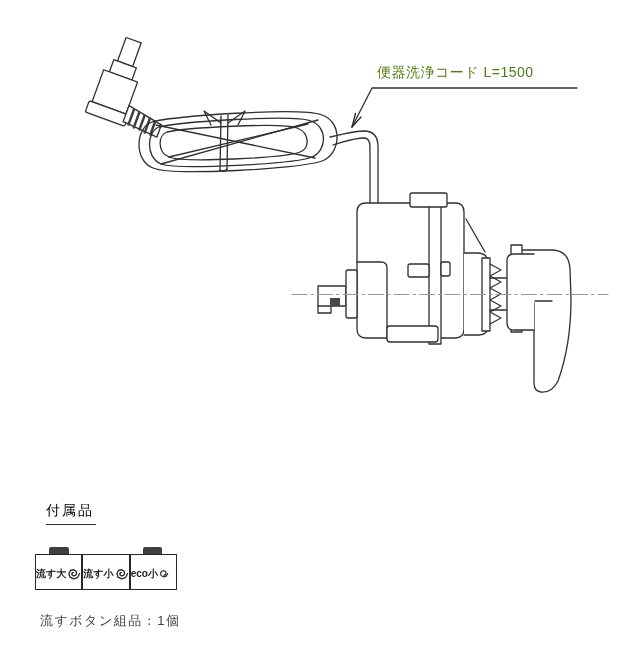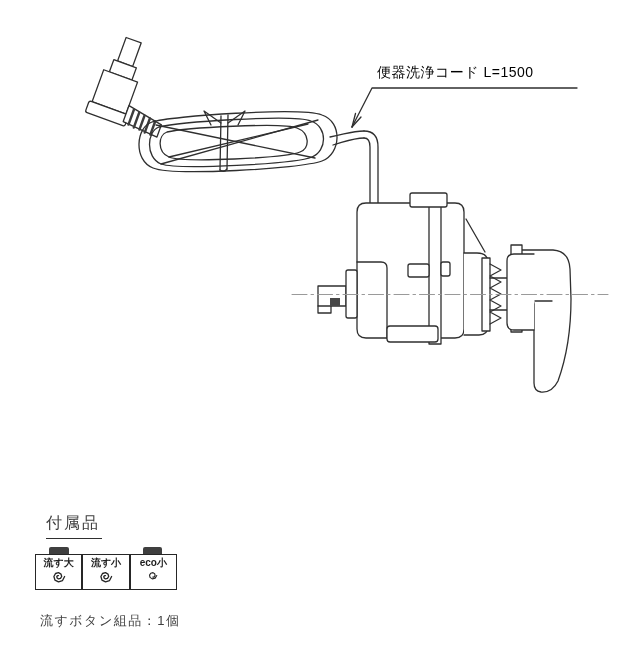--- a/index.html
+++ b/index.html
@@ -3,33 +3,33 @@
 <meta charset="utf-8">
 <style>
   html,body{margin:0;padding:0;background:#fff;}
   .canvas{
     position:relative;width:640px;height:662px;background:#ffffff;overflow:hidden;
     font-family:"Liberation Sans","DejaVu Sans",sans-serif;color:#1f1f1f;
   }
   .drawing-svg{position:absolute;left:0;top:0;}
   .cord-label{
     position:absolute;left:377px;top:64px;width:210px;height:21px;
-    font-size:14px;letter-spacing:0.5px;color:#000000;white-space:nowrap;
+    font-size:14px;letter-spacing:0.5px;color:#4d7c0f;white-space:nowrap;
   }
   .acc-heading{
-    position:absolute;left:46px;top:513px;
-    font-size:16px;letter-spacing:2px;color:#404040;
+    position:absolute;left:46px;top:502px;
+    font-size:14px;letter-spacing:2px;color:#000000;
     border-bottom:1.4px solid #2f2f2f;padding:0 2px 4px 0;
   }
   .btn-panel{
     position:absolute;left:35px;top:554px;width:142px;height:36px;
     display:flex;border:1.7px solid #262626;background:#fff;box-sizing:border-box;
   }
   .fbtn{
-    flex:1 1 0;display:flex;flex-direction:column;align-items:center;justify-content:flex-start;
+    flex:1 1 0;display:flex;flex-direction:row;align-items:center;justify-content:flex-start;
     background:#fff;padding-top:2px;box-sizing:border-box;
   }
   .fbtn + .fbtn{border-left:2px solid #262626;}
   .fbtn .lbl{font-size:10px;font-weight:600;letter-spacing:0;line-height:11px;white-space:nowrap;}
   .fbtn svg{display:block;margin-top:1px;}
   .btn-tab{position:absolute;height:7px;top:-8px;background:#3f3f3f;border-radius:2px 2px 0 0;}
   .btn-tab.t1{left:13px;width:20px;}
   .btn-tab.t3{left:107px;width:19px;}
   .acc-caption{
     position:absolute;left:40px;top:612px;

